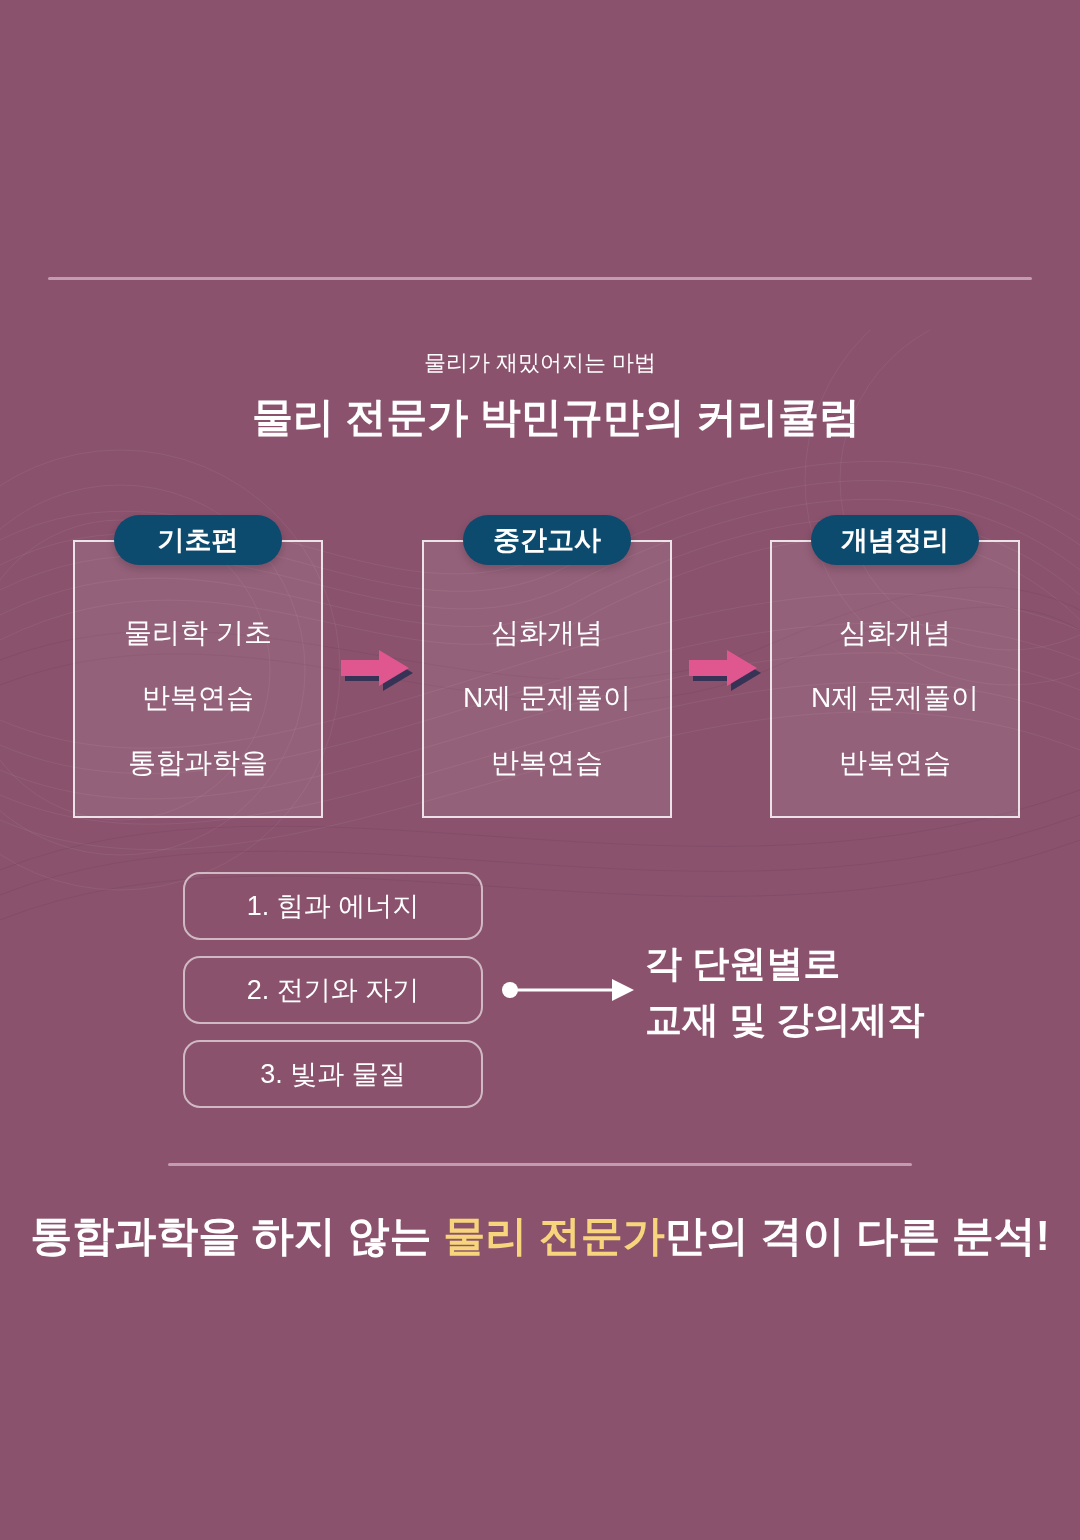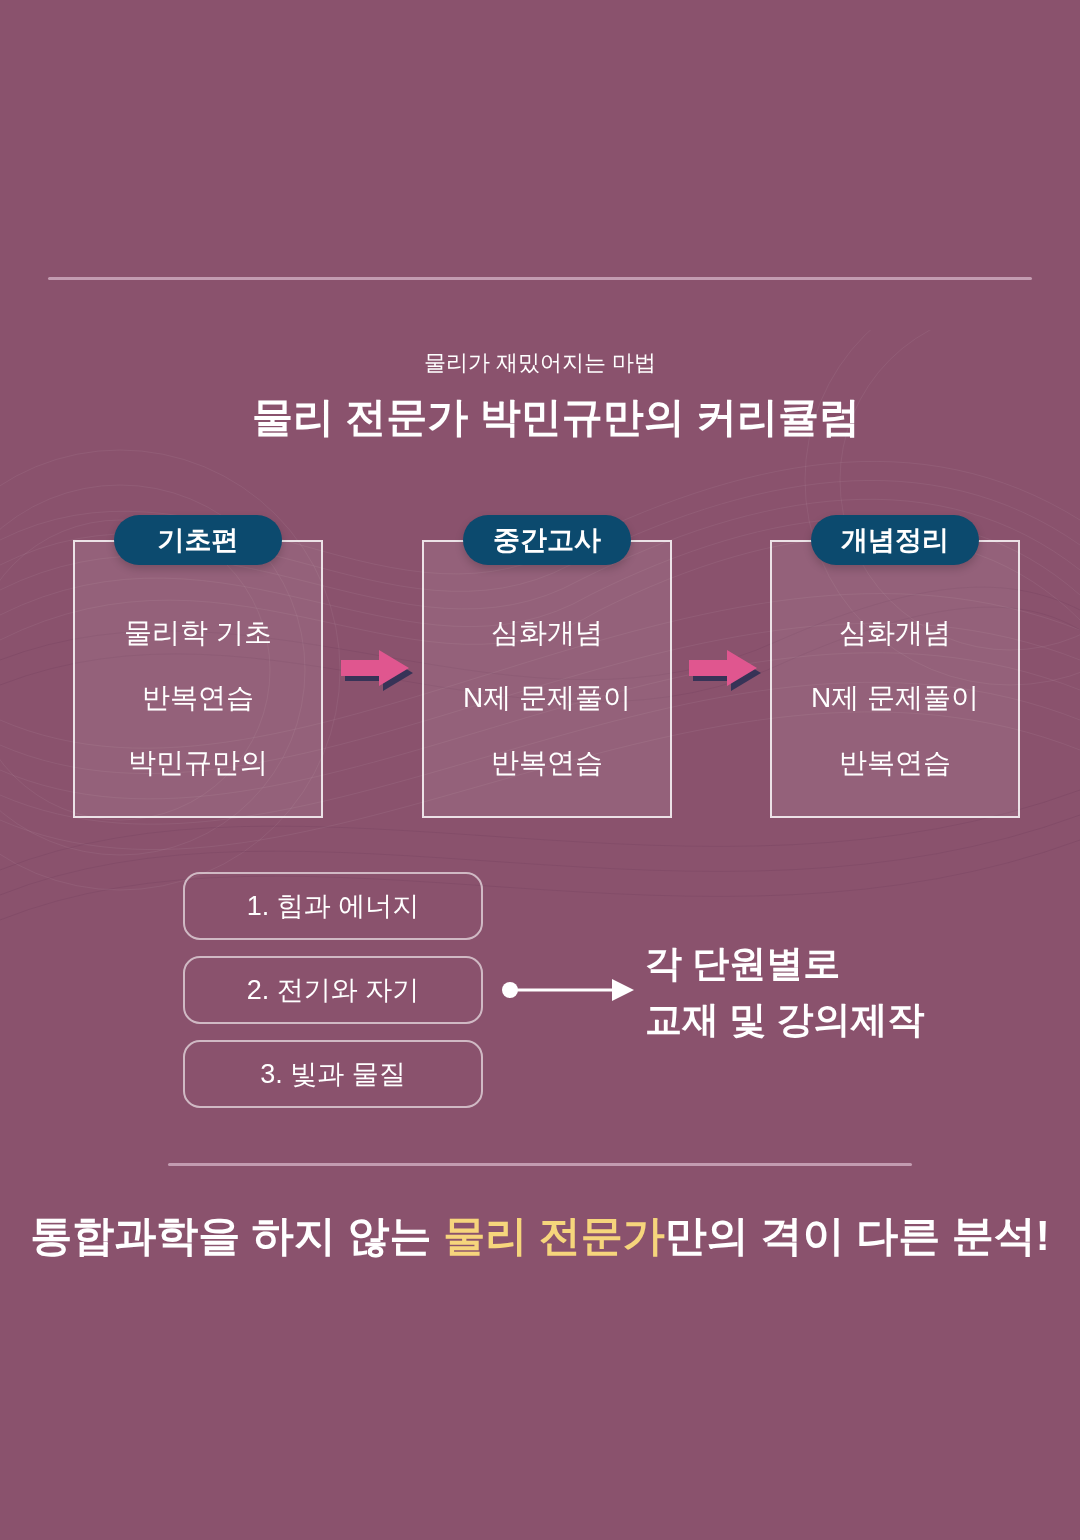--- a/index.html
+++ b/index.html
@@ -126,21 +126,21 @@
   <div class="tagline">물리가 재밌어지는 마법</div>
   <div class="intro-heading">
     <span>물리 전문가 </span><span class="xb">박민규만의 커리큘럼</span>
   </div>
 
   <div class="card c1">
     <div class="badge">기초편</div>
     <div class="card-lines">
       <div>물리학 기초</div>
       <div>반복연습</div>
-      <div>박민규만의</div>
+      <div>통합과학을</div>
     </div>
   </div>
 
   <div class="flow-arrow a1">
     <svg width="68" height="38" viewBox="0 0 68 38">
       <polygon points="0,10 38,10 38,0 68,18 38,36 38,26 0,26" fill="#e0568f"></polygon>
     </svg>
   </div>
 
   <div class="card c2">

